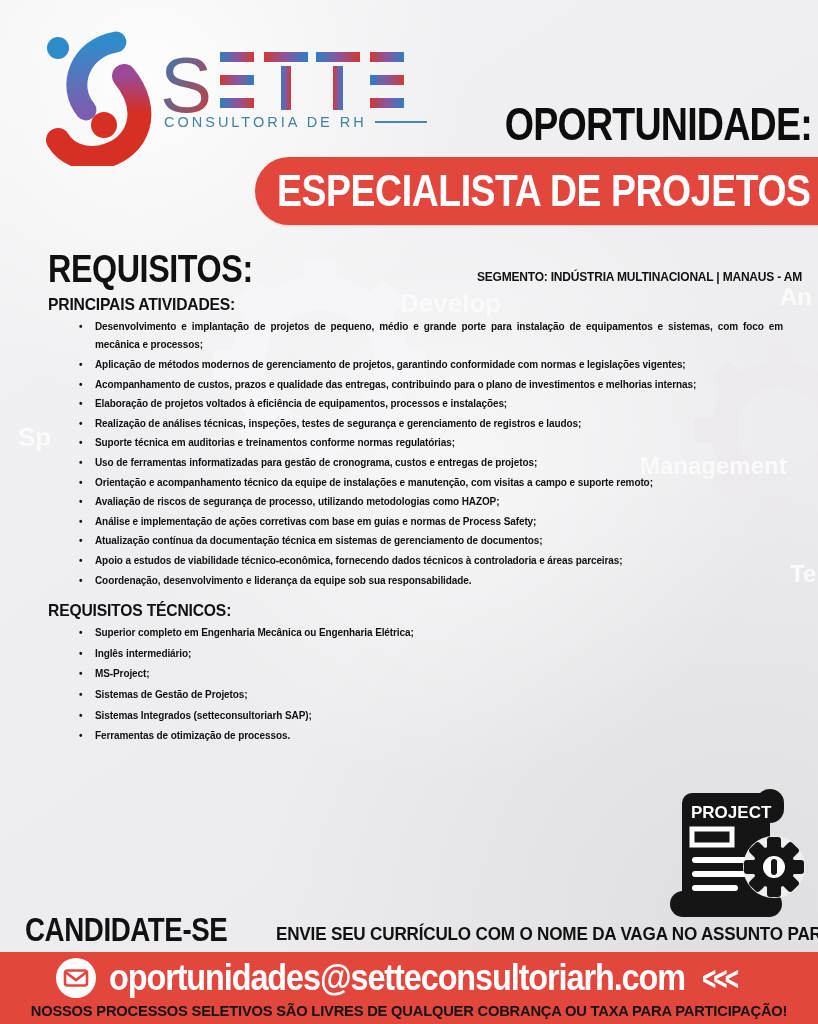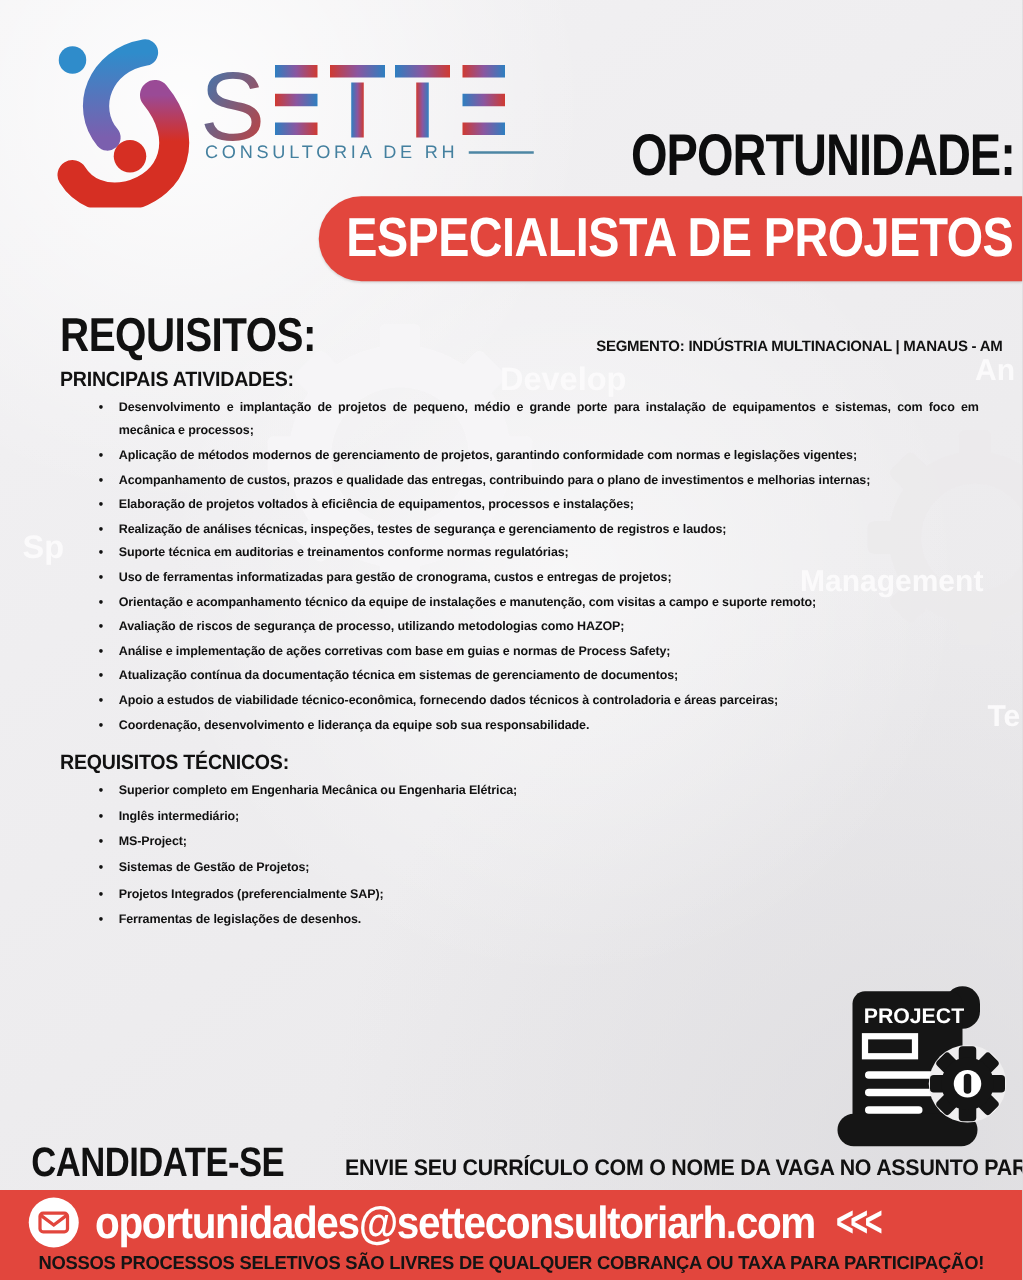--- a/index.html
+++ b/index.html
@@ -43,21 +43,21 @@
   ul.blist li::before{content:"\2022";position:absolute;left:-16px;top:0;}
   
   .project-icon{position:absolute;left:668px;top:785px;}
   
   .cta{position:absolute;left:25px;top:911px;right:10px;display:flex;align-items:flex-end;gap:10px;}
   .cta-title{font-size:33px;font-weight:bold;letter-spacing:-.5px;transform:scaleX(.84);
     transform-origin:left bottom;white-space:nowrap;}
   .cta-sub{font-size:18px;font-weight:bold;letter-spacing:-.2px;padding-bottom:4px;white-space:nowrap;
     transform:scaleX(.95);transform-origin:left bottom;}
   
-  .footer{position:absolute;left:0;right:0;top:952px;height:72px;background:var(--accent,#e2463d);}
+  .footer{position:absolute;left:0;right:0;top:952px;height:72px;background:var(--accent,#e2463d);padding-left:33px;}
   .email-row{display:flex;align-items:center;padding:3px 0 0 22px;height:46px;}
   .email-line{display:flex;align-items:center;gap:14px;transform:scaleX(.9);transform-origin:left center;margin-left:12px;}
   .email-text{color:#fff;font-size:36px;font-weight:bold;letter-spacing:-1.2px;white-space:nowrap;}
   .chevrons{color:#fff;font-size:34px;font-weight:bold;letter-spacing:-4px;transform:scaleX(.8);white-space:nowrap;}
   .disclaimer{position:absolute;left:0;right:0;bottom:5px;text-align:center;font-size:15px;
     font-weight:bold;color:#141414;letter-spacing:-.2px;transform:scaleX(.98);white-space:nowrap;}
 </style>
 </head>
 <body>
 
@@ -186,22 +186,22 @@
         <li class="bitem">Coordenação, desenvolvimento e liderança da equipe sob sua responsabilidade.</li>
       </ul>
 
     <div class="sec-heading tech">REQUISITOS TÉCNICOS:</div>
     <ul class="blist tech">
 
     <li class="bitem">Superior completo em Engenharia Mecânica ou Engenharia Elétrica;</li>
         <li class="bitem">Inglês intermediário;</li>
         <li class="bitem">MS-Project;</li>
         <li class="bitem">Sistemas de Gestão de Projetos;</li>
-        <li class="bitem">Projetos Integrados (preferencialmente SAP);</li>
-        <li class="bitem">Ferramentas de legislações de desenhos.</li>
+        <li class="bitem">Sistemas Integrados (setteconsultoriarh SAP);</li>
+        <li class="bitem">Ferramentas de otimização de processos.</li>
       </ul>
   </div>
 
   <svg class="project-icon" width="140" height="140" viewBox="0 0 140 140">
     <rect x="88" y="4" width="28" height="34" rx="14" fill="#151515"></rect>
     <rect x="14" y="8" width="88" height="112" rx="10" fill="#151515"></rect>
     <rect x="2" y="106" width="112" height="26" rx="13" fill="#151515"></rect>
     <text x="23" y="33" font-family="Liberation Sans, DejaVu Sans, sans-serif" font-size="17" font-weight="bold" fill="#ffffff">PROJECT</text>
     <rect x="24" y="44" width="40" height="16" fill="none" stroke="#ffffff" stroke-width="5"></rect>
     <rect x="24" y="72" width="60" height="6" rx="3" fill="#ffffff"></rect>

